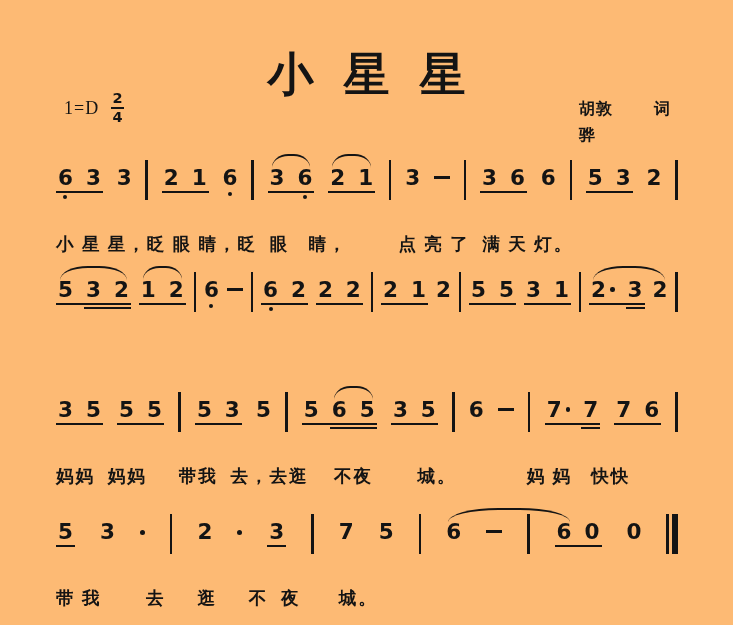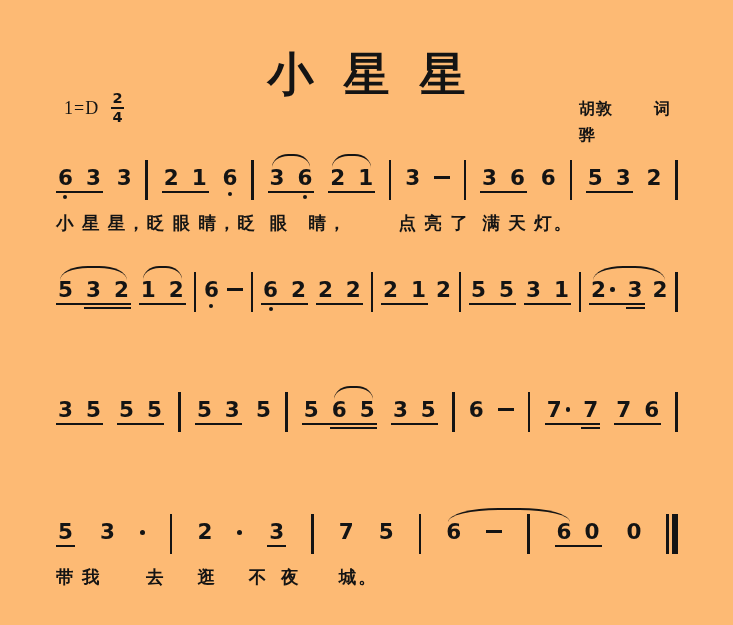--- a/index.html
+++ b/index.html
@@ -25,21 +25,21 @@
   #score .sys{position:absolute;left:56px;width:622px;}
   #score .sys:nth-of-type(1){top:167px;}
   #score .sys:nth-of-type(2){top:279px;}
   #score .sys:nth-of-type(3){top:399px;}
   #score .sys:nth-of-type(4){top:521px;}
   .notes-row{
     position:relative;display:flex;justify-content:space-between;align-items:flex-start;
     height:40px;font-family:"DejaVu Sans",sans-serif;
   }
   .lyrics-row{
-    margin-top:4px;font-size:17.5px;font-weight:600;letter-spacing:2px;
+    margin-top:25px;font-size:17.5px;font-weight:600;letter-spacing:2px;
     white-space:pre;font-family:"Liberation Serif","DejaVu Serif",serif;
   }
   .grp{display:inline-flex;gap:13px;padding:0 2px 3px;border-bottom:2.5px solid #141414;position:relative;}
   .nt{position:relative;display:inline-flex;align-items:center;}
   .dg{font-size:21.5px;font-weight:700;line-height:21px;}
   .ad{width:4.5px;height:4.5px;border-radius:50%;background:#141414;margin-left:4px;}
   .low{position:absolute;left:50%;transform:translateX(-50%);width:4px;height:4px;border-radius:50%;background:#141414;}
   .grp .low{bottom:-11px;}
   .nt.plain .low{bottom:-8px;}
   .bar{width:2.5px;height:40px;background:#141414;margin-top:-7px;flex:0 0 auto;}
@@ -322,20 +322,21 @@
             </span>
             <span class="nt">
               <span class="dg">6</span>
             </span>
           </span>
           <span class="bar"></span>
           <div class="slur" style="left: 277.781px; width: 38.9375px;"></div>
           <div class="beam2" style="left: 273.781px; width: 46.9375px; top: 27.5px;"></div>
           <div class="beam2" style="left: 525.125px; width: 18.9688px; top: 27.5px;"></div>
         </div>
+        <div class="lyrics-row">妈妈  妈妈     带我  去，去逛    不夜       城。           妈 妈   快快</div>
       </div>
       <div class="sys">
         <div class="notes-row">
           <span class="grp">
             <span class="nt">
               <span class="dg">5</span>
             </span>
           </span>
           <span class="nt plain">
             <span class="dg">3</span>

